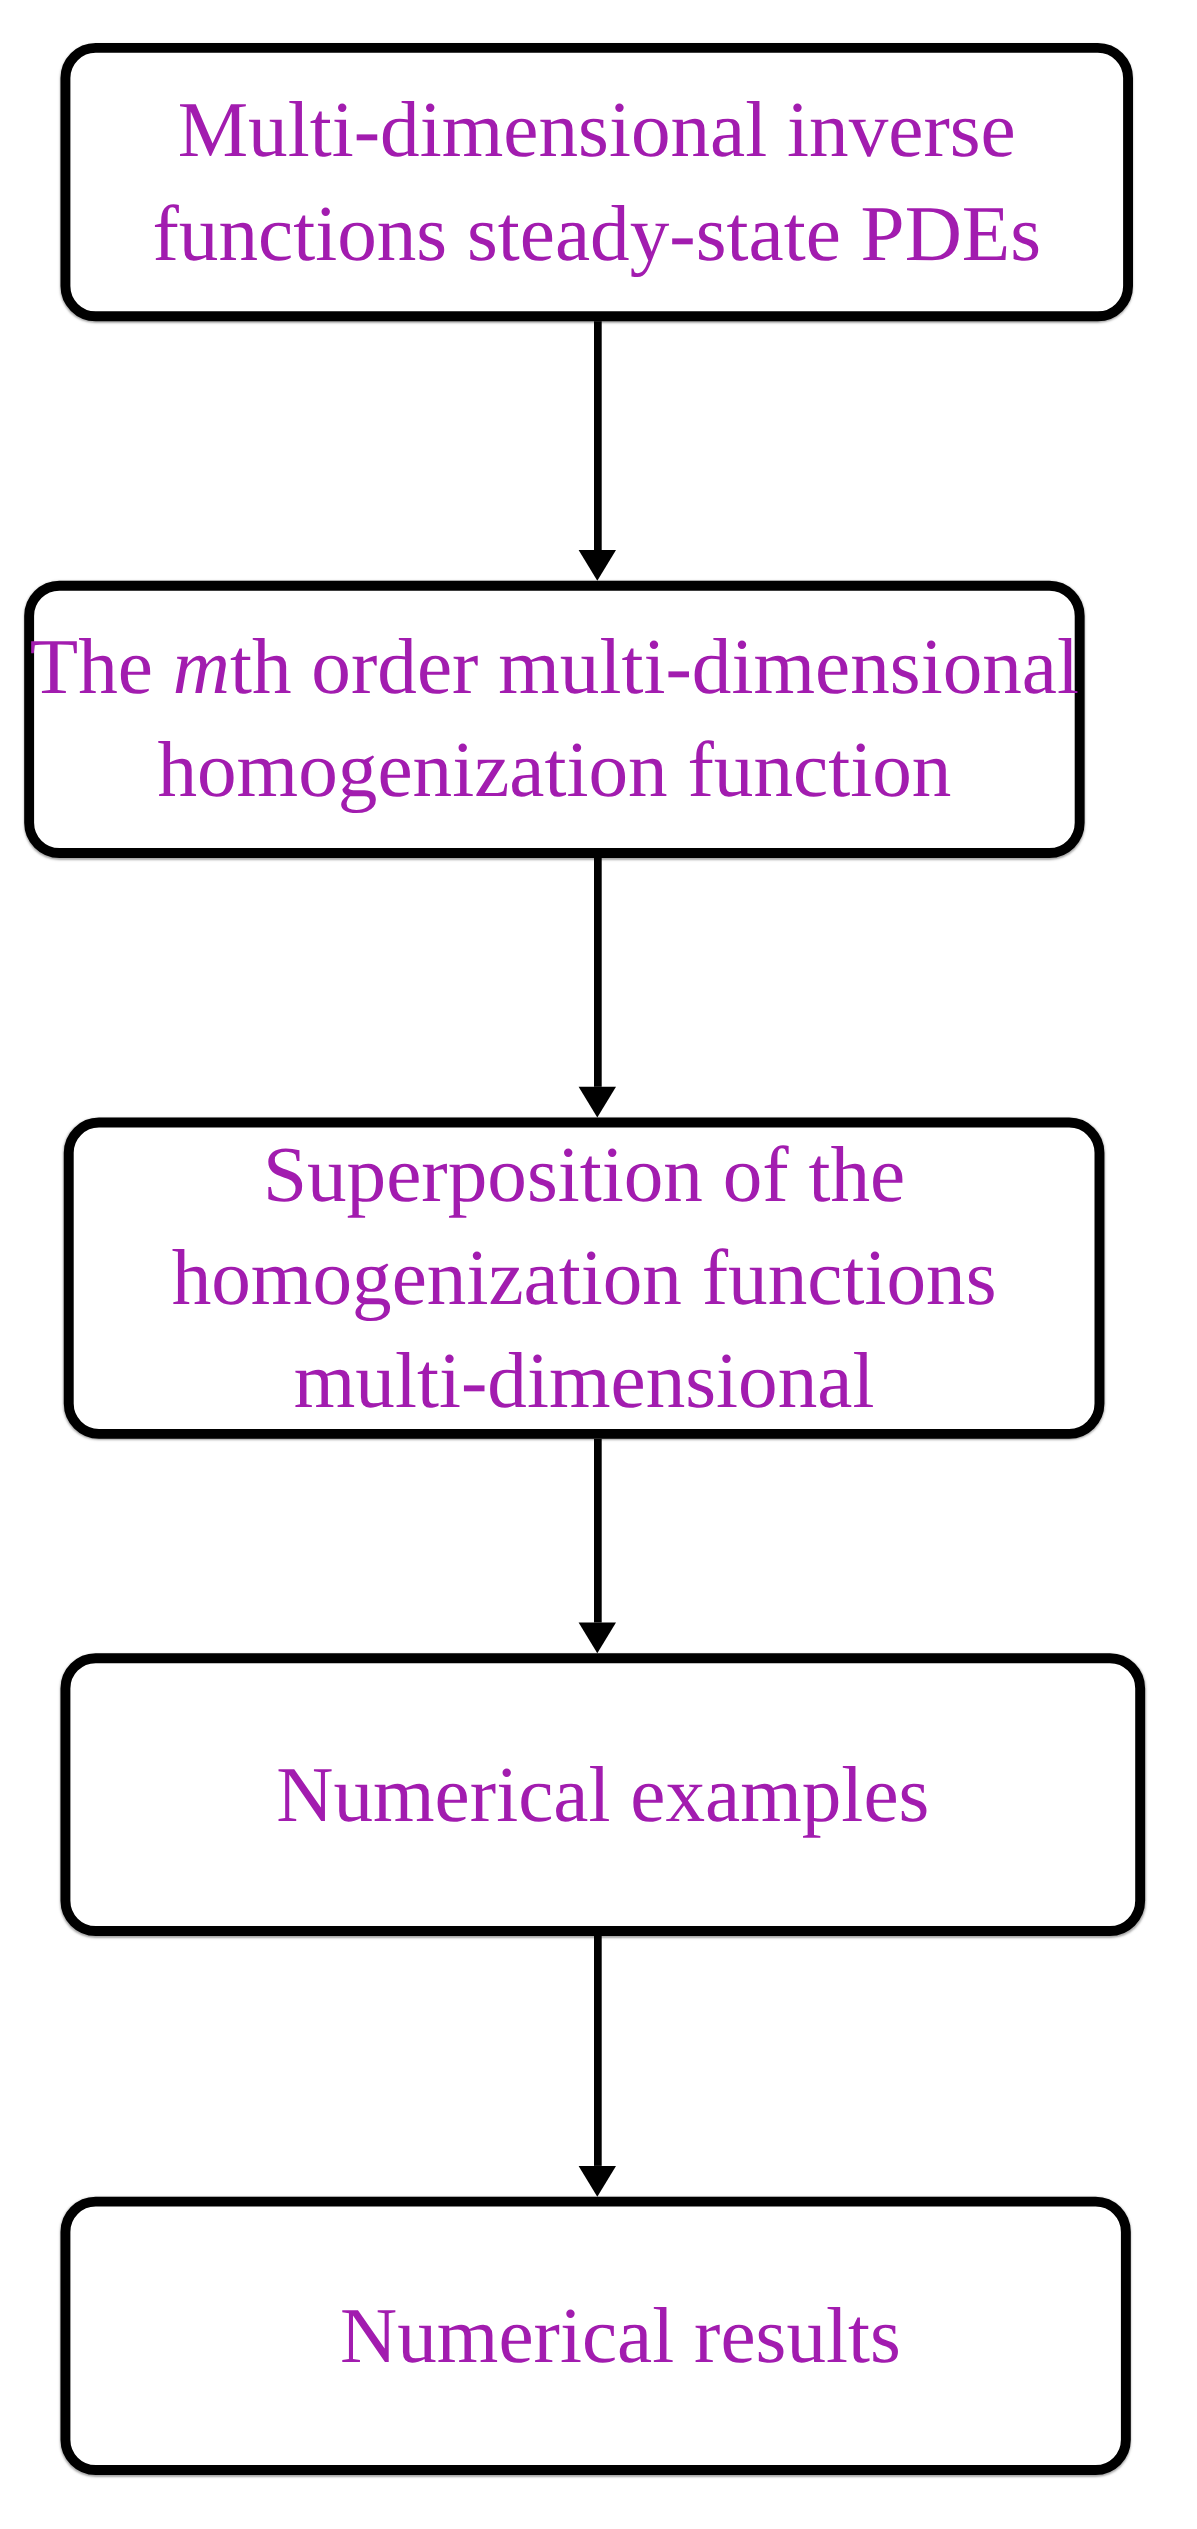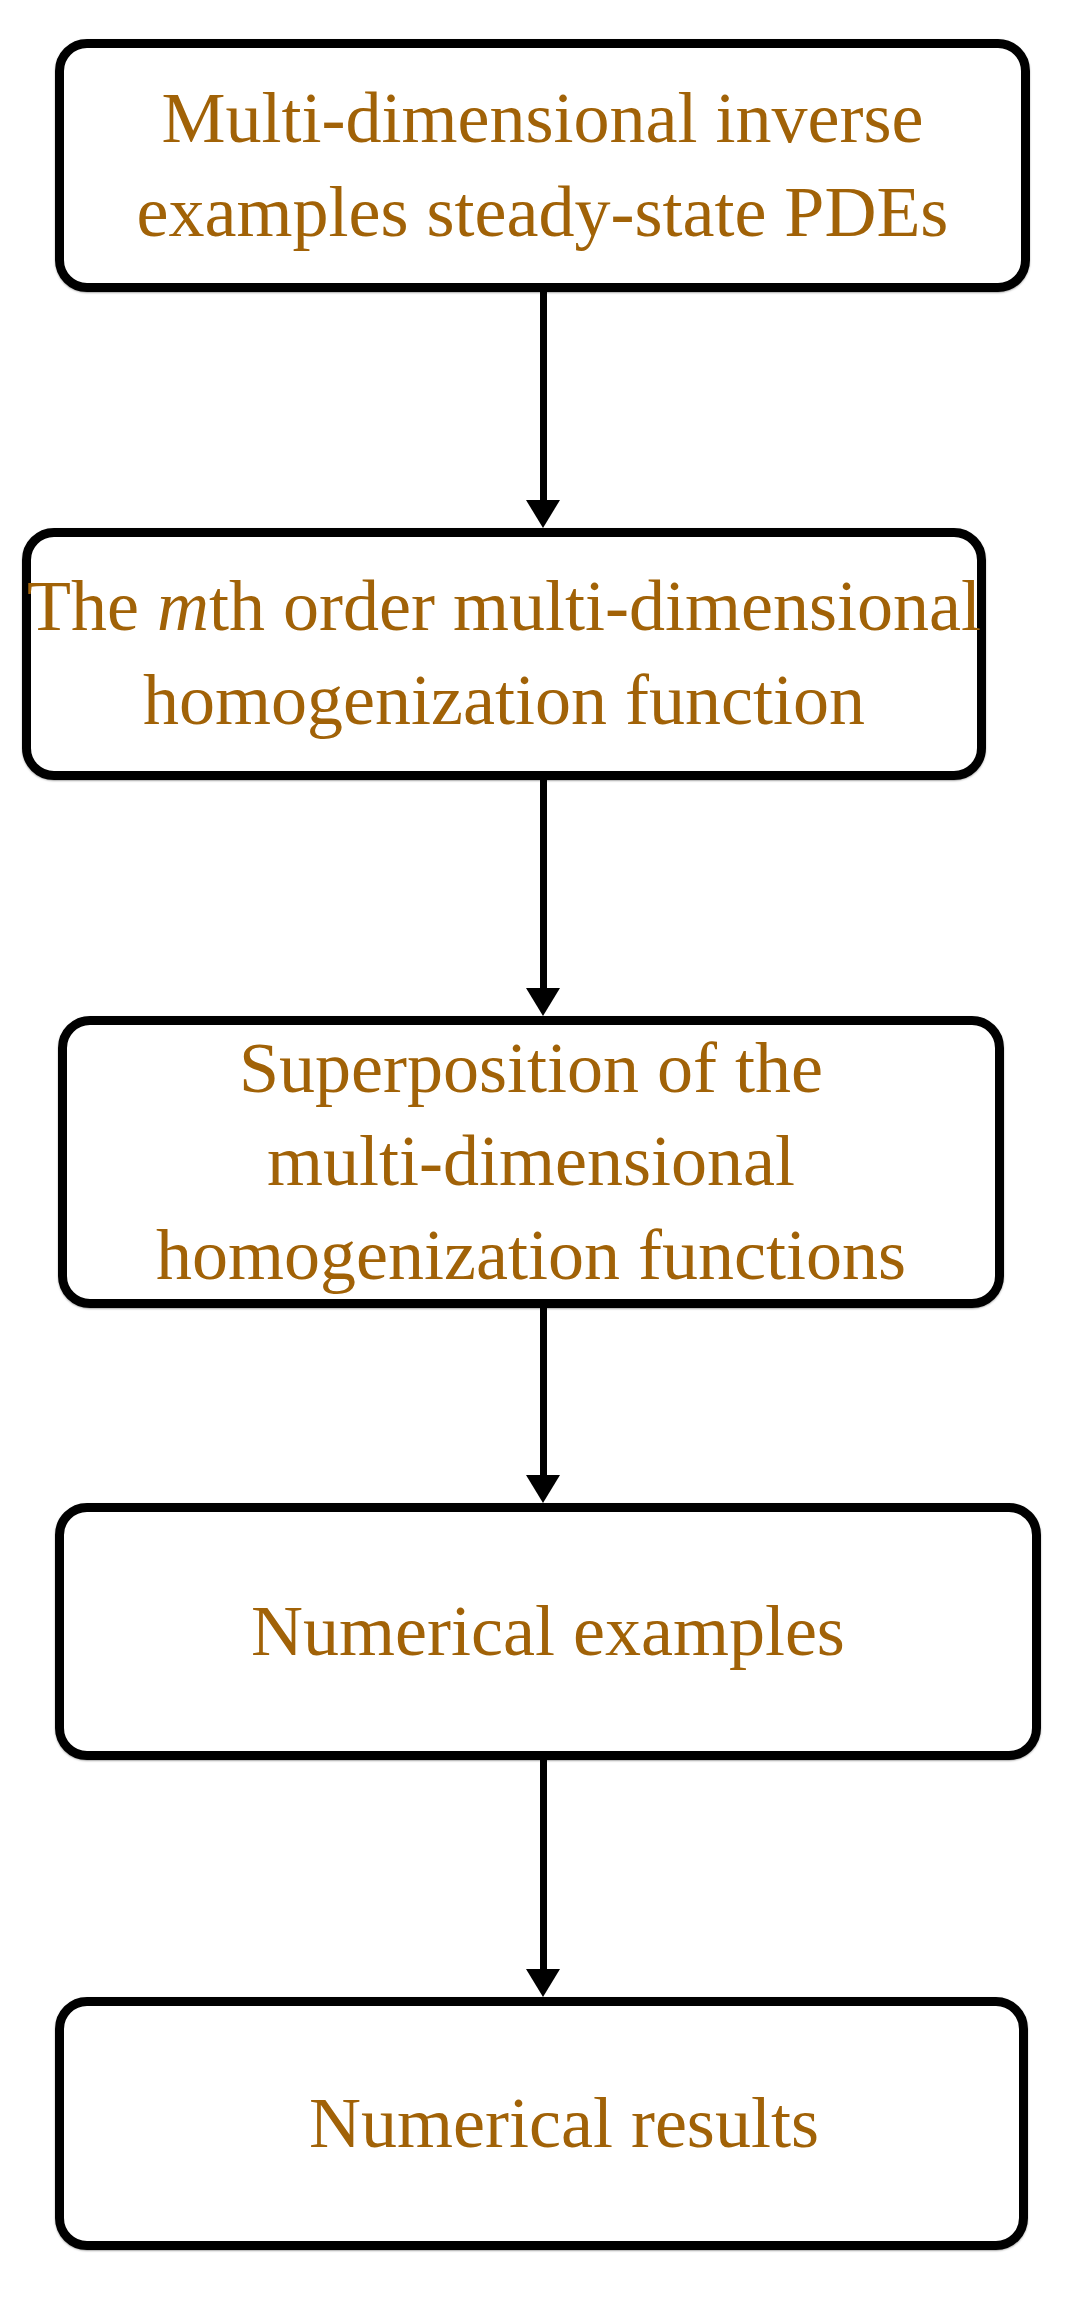--- a/index.html
+++ b/index.html
@@ -24,21 +24,21 @@
     background: #ffffff;
     display: flex;
     align-items: center;
     justify-content: center;
     box-shadow: 0 1px 2px rgba(0,0,0,0.35);
   }
   .box-text {
     text-align: center;
     font-size: 72px;
     line-height: 1.3;
-    color: #a16207;
+    color: #a21caf;
   }
   .box-text .line {
     white-space: nowrap;
   }
   .box-text i {
     font-style: italic;
   }
   .arrow {
     position: absolute;
     left: 526px;
@@ -61,21 +61,21 @@
   }
 </style>
 </head>
 <body>
 
 <div class="canvas">
 
   <div class="box" style="left:55px; top:39px; width:975px; height:253px;">
     <div class="box-text">
         <div class="line">Multi-dimensional inverse</div>
-        <div class="line">examples steady-state PDEs</div>
+        <div class="line">functions steady-state PDEs</div>
       </div>
   </div>
 
   <div class="arrow" style="top:292px; height:236px;">
     <div class="shaft"></div>
     <div class="head"></div>
   </div>
 
   <div class="box" style="left:22px; top:528px; width:964px; height:252px;">
     <div class="box-text">
@@ -85,22 +85,22 @@
   </div>
 
   <div class="arrow" style="top:780px; height:236px;">
     <div class="shaft"></div>
     <div class="head"></div>
   </div>
 
   <div class="box" style="left:58px; top:1016px; width:946px; height:292px;">
     <div class="box-text">
         <div class="line">Superposition of the</div>
+        <div class="line">homogenization functions</div>
         <div class="line">multi-dimensional</div>
-        <div class="line">homogenization functions</div>
       </div>
   </div>
 
   <div class="arrow" style="top:1308px; height:195px;">
     <div class="shaft"></div>
     <div class="head"></div>
   </div>
 
   <div class="box" style="left:55px; top:1503px; width:986px; height:257px;">
     <div class="box-text">

